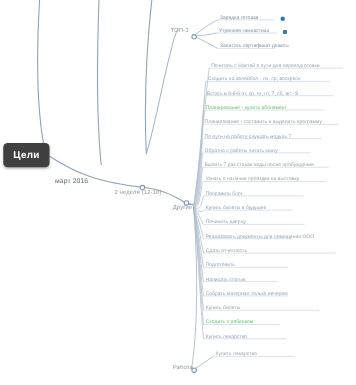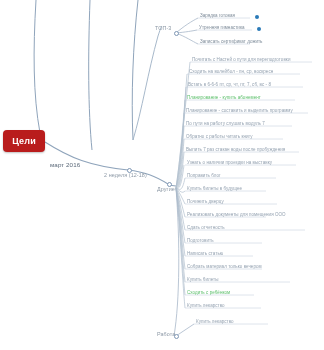--- a/index.html
+++ b/index.html
@@ -10,21 +10,21 @@
     overflow:hidden;
     position:relative;
   }
   #canvas{position:absolute;inset:0;width:324px;height:350px;}
   svg.lines{position:absolute;left:0;top:0;width:324px;height:350px;}
 
   .root-node{
     position:absolute;
     left:3px;top:130px;
     width:42px;height:22px;
-    background:#b91c1c;
+    background:#404040;
     border-radius:4px;
     box-shadow:0 1px 2px rgba(0,0,0,.25);
     display:flex;align-items:center;justify-content:center;
   }
   .root-node span{
     color:#ffffff;font-weight:bold;font-size:9px;letter-spacing:.2px;
   }
 
   .blabel{
     position:absolute;

